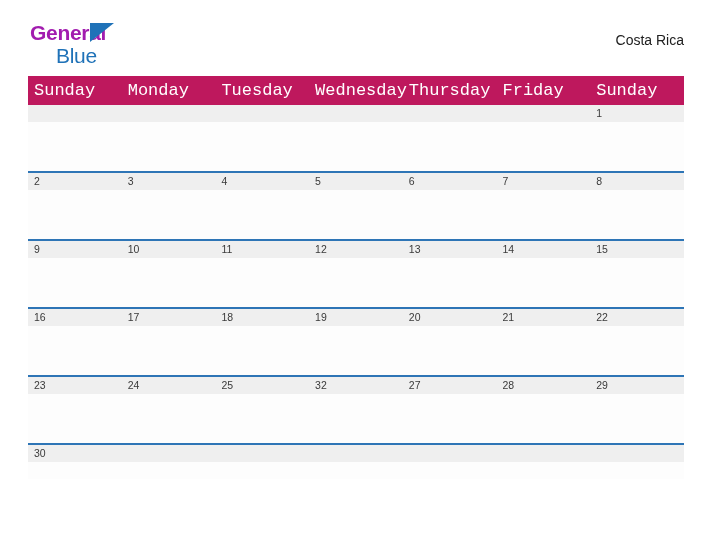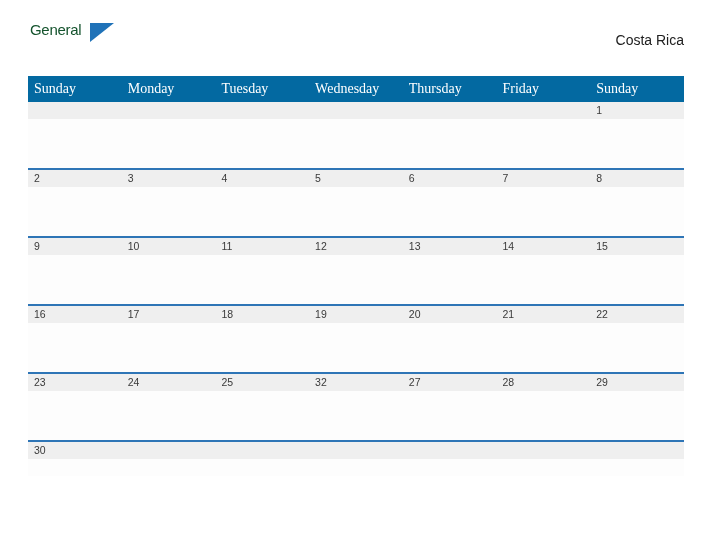--- a/index.html
+++ b/index.html
@@ -38,24 +38,25 @@
     user-select: none;
   }
   .logo-row-1 {
     position: relative;
     height: 22px;
   }
   .logo-general {
     position: absolute;
     left: 0;
     top: 0;
-    font-size: 15px;
+    font-size: 21px;
     letter-spacing: -0.3px;
-    color: #14532d;
+    color: #a21caf;
     font-family: "Liberation Sans", sans-serif;
+    font-weight: bold;
   }
   .logo-flag {
     position: absolute;
     left: 60px;
     top: 1px;
     width: 0;
     height: 0;
     border-left: 24px solid #1f72b8;
     border-bottom: 19px solid transparent;
   }
@@ -99,29 +100,29 @@
 
   
   .calendar {
     margin: 14px 28px 0 28px;
     width: 656px;
     border-collapse: collapse;
     table-layout: fixed;
   }
 
   .calendar th {
-    background: #0369a1;
+    background: #be185d;
     color: #ffffff;
-    font-size: 14px;
+    font-size: 17px;
     font-weight: normal;
     text-align: left;
     padding: 5px 0 5px 6px;
     height: 18px;
     box-sizing: border-box;
-    font-family: Liberation Serif, serif;
+    font-family: Liberation Mono, monospace;
   }
 
   .calendar td {
     padding: 0;
     vertical-align: top;
     border-top: 2px solid #2e75b6;
     height: 66px;
     background: #ffffff;
   }
   .calendar tr.week-first td {
@@ -162,20 +163,23 @@
 <body>
 
 <div class="page">
 
   <div class="header">
 
     <div class="logo">
       <div class="logo-row-1">
         <span class="logo-general">General</span>
         <span class="logo-flag"></span>
+      </div>
+      <div class="logo-row-2">
+        <span class="logo-blue">Blue</span>
       </div>
     </div>
 
 
     <div class="region">Costa Rica</div>
 
   </div>
 
   <table class="calendar">
     <thead>

